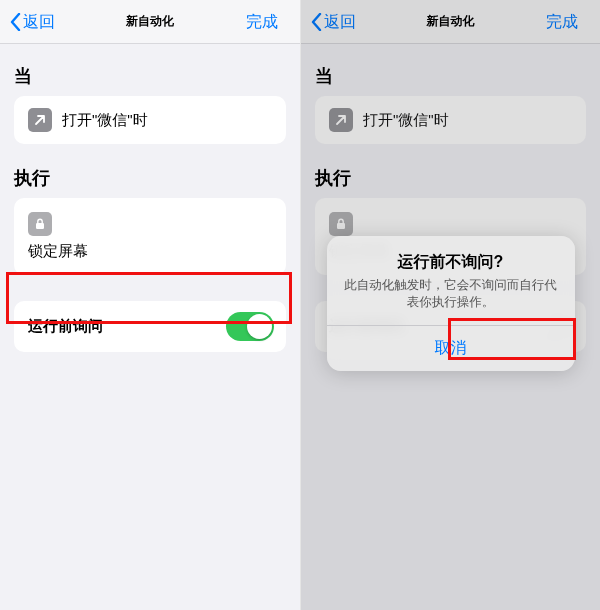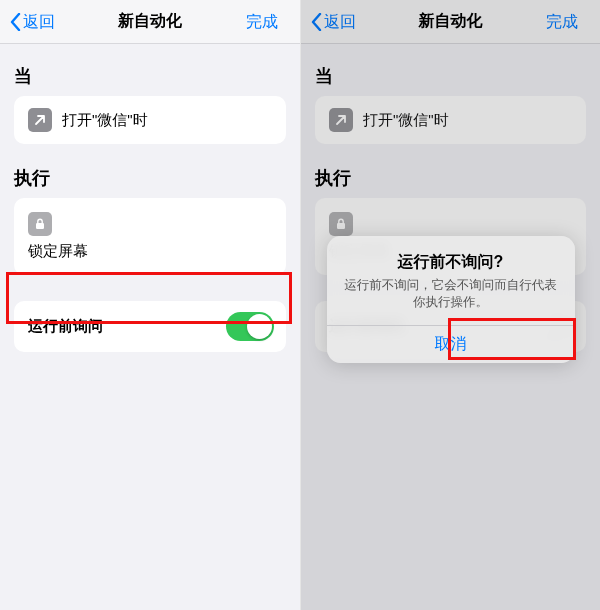--- a/index.html
+++ b/index.html
@@ -30,21 +30,21 @@
     position: absolute;
     top: 0; height: 44px;
     display: flex; align-items: center;
     color: #007aff;
     font-size: 16px;
     padding: 0 10px;
     cursor: pointer;
   }
   .nav-left { left: 0; }
   .nav-right { right: 12px; }
-  .nav-title { font-size: 16px; font-weight: 600; color: #000; }
+  .nav-title { font-size: 12px; font-weight: 600; color: #000; }
   .chevron-left {
     width: 11px; height: 18px;
     margin-right: 2px;
   }
   .chevron-left svg { display: block; }
 
   
   .content { padding: 10px 14px 0 14px; }
 
   .section-header {
@@ -137,21 +137,21 @@
   }
   .alert-body {
     padding: 16px 16px 14px 16px;
     text-align: center;
   }
   .alert-title { font-size: 16px; font-weight: 600; color:#000; margin-bottom: 4px; }
   .alert-msg { font-size: 12.5px; color:#555; line-height: 1.35; }
   .alert-buttons {
     display: flex;
     border-top: 0.5px solid #c8c8cc;
-    height: 38px;
+    height: 46px;
   }
   .alert-btn {
     flex: 1;
     display:flex; align-items:center; justify-content:center;
     color:#007aff;
     font-size: 16px;
     cursor: pointer;
   }
   .alert-btn + .alert-btn { border-left: 0.5px solid #c8c8cc; }
 </style>
@@ -251,21 +251,21 @@
           <div class="knob"></div>
         </div>
     </div>
   </div>
 
   <div class="dim-layer"></div>
 
   <div class="alert">
     <div class="alert-body">
       <div class="alert-title">运行前不询问?</div>
-      <div class="alert-msg">运行前不询问，它会不询问而自行代表你执行操作。</div>
+      <div class="alert-msg">此自动化触发时，它会不询问而自行代表你执行操作。</div>
     </div>
     <div class="alert-buttons">
       <div class="alert-btn">
         <span>取消</span>
       </div>
     </div>
   </div>
 
   <div class="hl" style="left:147px; top:318px; width:128px; height:42px;"></div>
 </div>

